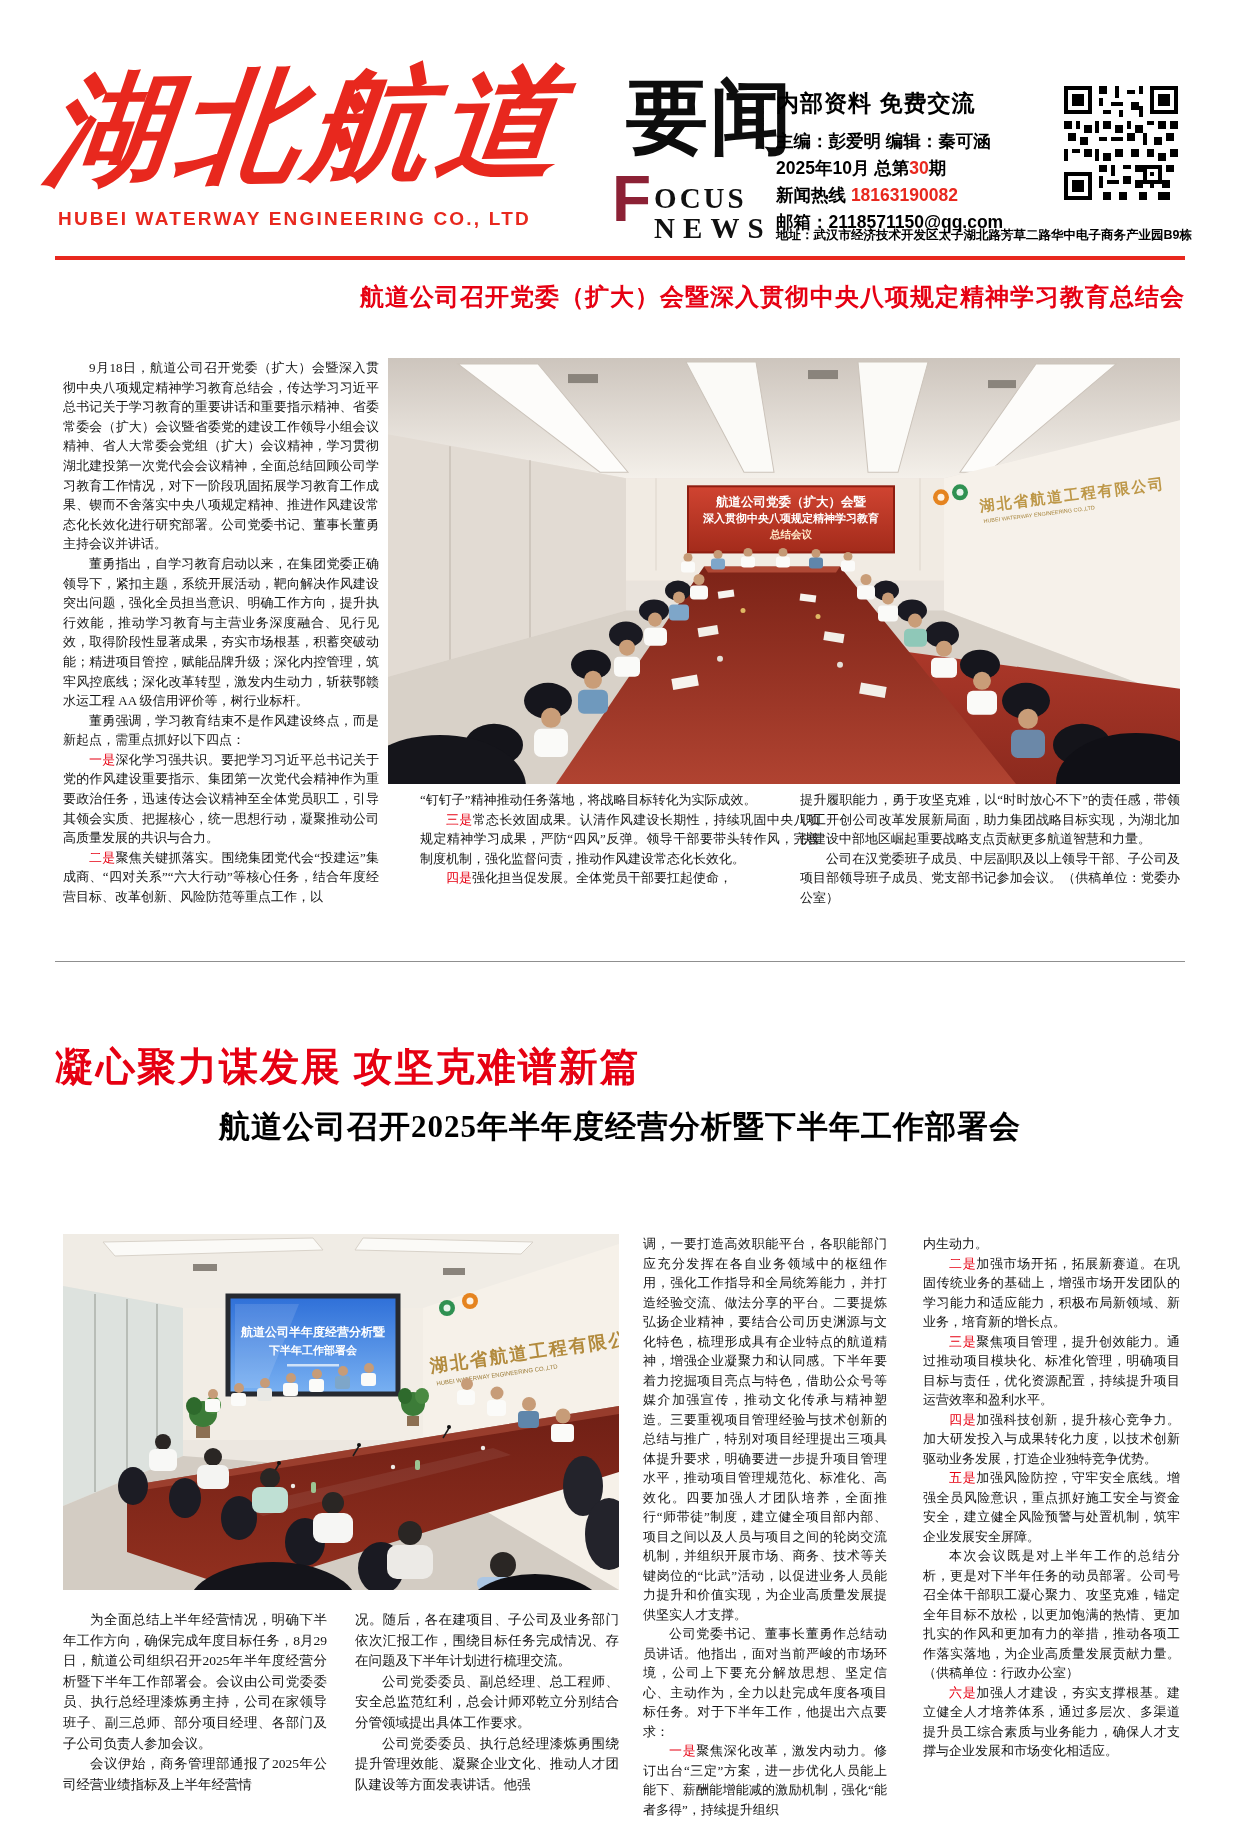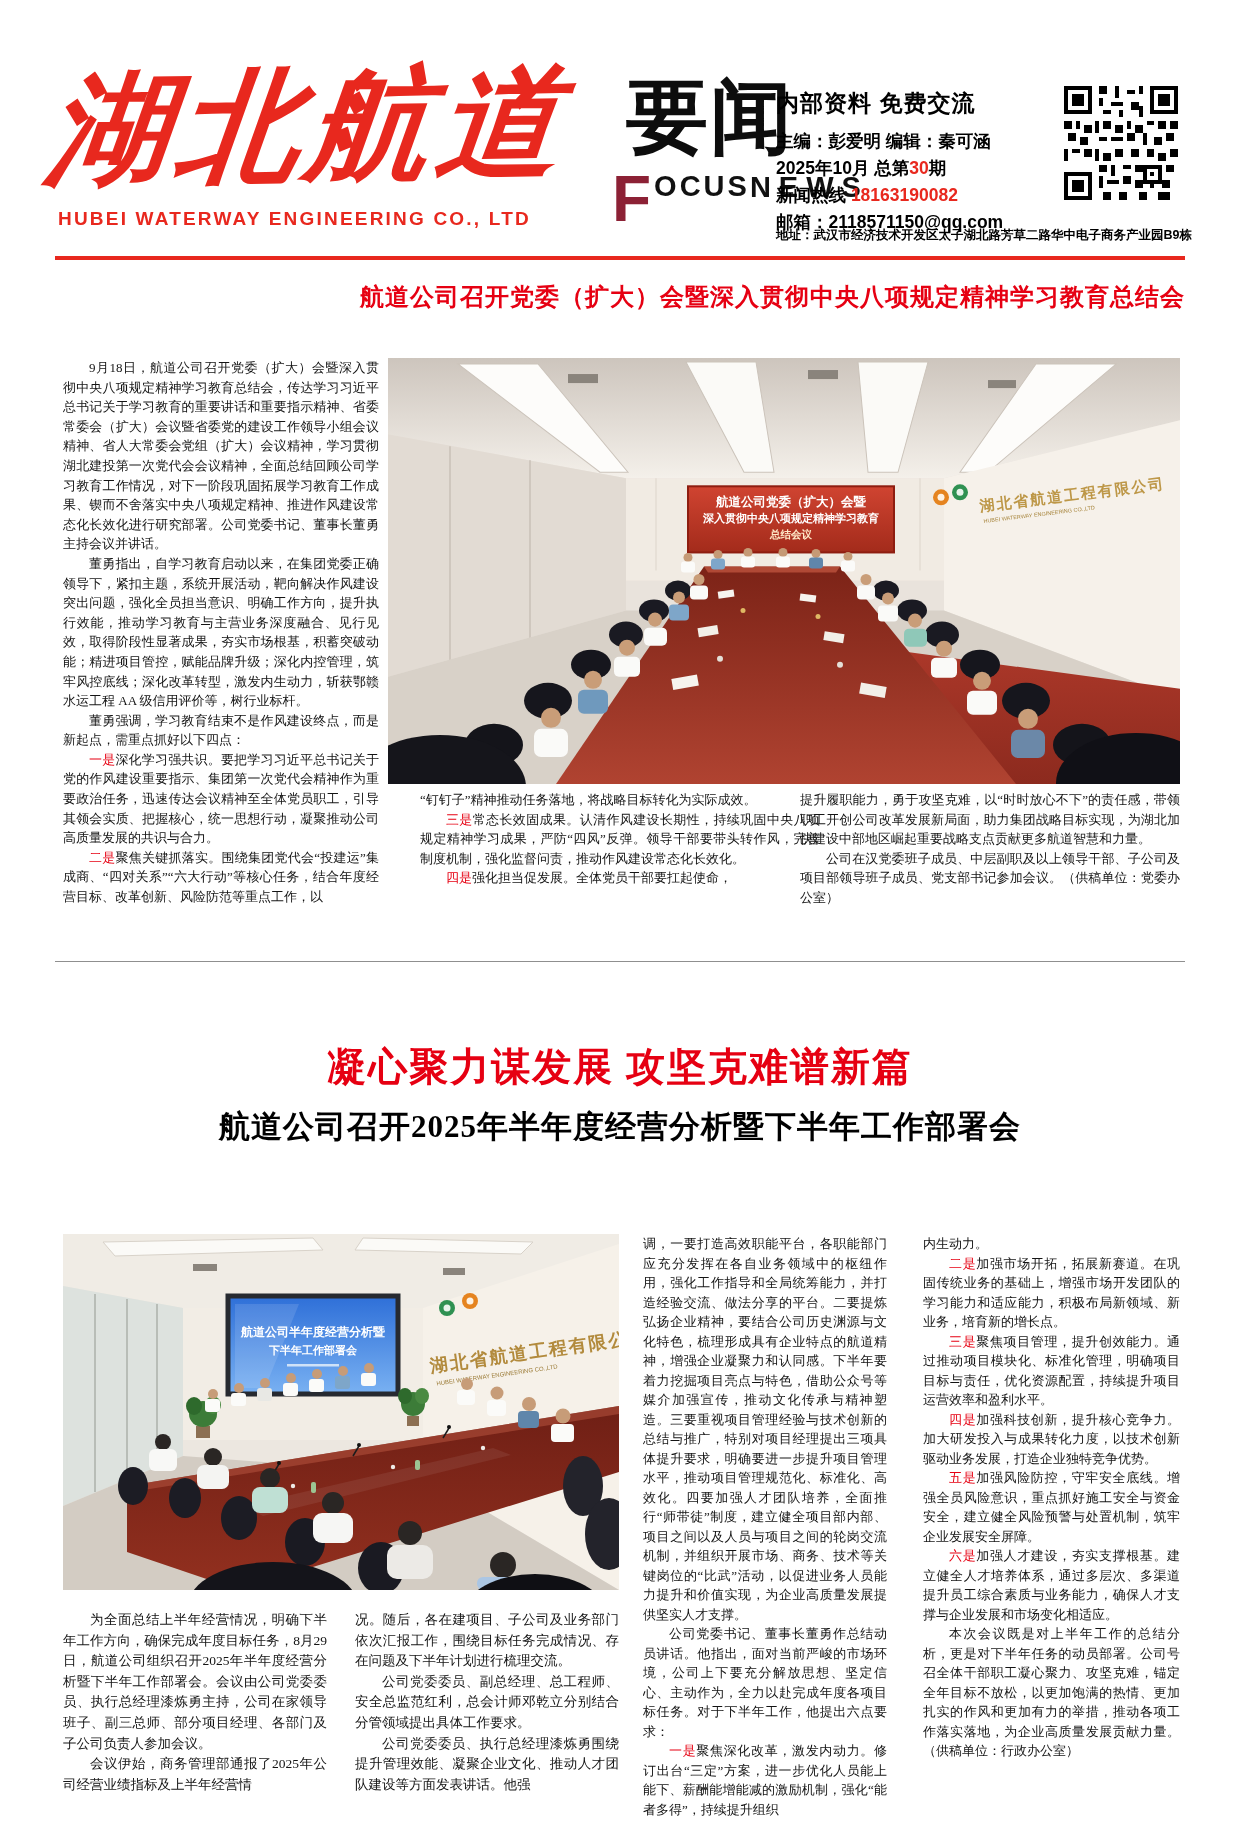--- a/index.html
+++ b/index.html
@@ -8,37 +8,37 @@
 
   
   .logo-cn{position:absolute;left:48px;top:52px;font-size:122px;line-height:150px;font-weight:bold;
            color:#e8281e;letter-spacing:8px;transform:skewX(-7deg) rotate(-1deg);font-style:italic;white-space:nowrap;}
   .logo-en{position:absolute;left:58px;top:208px;font-family:"Liberation Sans","DejaVu Sans",sans-serif;
            font-weight:bold;font-size:19px;letter-spacing:2.2px;color:#e8281e;white-space:nowrap;}
   .yaowen{position:absolute;left:626px;top:72px;font-size:82px;line-height:92px;font-weight:900;color:#0d0d0d;letter-spacing:2px;}
   .focus-block{position:absolute;left:612px;top:170px;display:flex;align-items:flex-start;
                font-family:"Liberation Sans","DejaVu Sans",sans-serif;}
   .f-big{font-size:64px;line-height:58px;font-weight:900;color:#8c2135;}
-  .f-col{display:flex;flex-direction:row;margin-left:3px;margin-top:2px;}
+  .f-col{display:flex;flex-direction:column;margin-left:3px;margin-top:14px;font-family:Liberation Serif, serif;}
   .focus-rest{font-size:29px;line-height:29px;font-weight:900;letter-spacing:3px;color:#111;}
   .news-txt{font-size:29px;line-height:31px;font-weight:900;letter-spacing:8px;color:#111;}
   .mh-info{position:absolute;left:776px;top:88px;font-family:"Liberation Sans","DejaVu Sans",sans-serif;}
   .mh-tagline{font-size:23px;font-weight:bold;letter-spacing:1px;margin-bottom:9px;color:#000;}
   .mh-line{font-size:17.5px;line-height:27px;font-weight:bold;color:#000;white-space:nowrap;}
   .red{color:#e8281e;}
   .mh-address{position:absolute;left:776px;top:227px;width:412px;font-family:"Liberation Sans","DejaVu Sans",sans-serif;
               font-size:12.5px;font-weight:bold;white-space:nowrap;color:#000;}
   .qr{position:absolute;left:1064px;top:86px;width:114px;height:114px;}
   .red-rule{position:absolute;left:55px;top:256px;width:1130px;height:4px;background:#e8281e;}
 
   
   .a1-title{position:absolute;left:55px;top:281px;width:1130px;margin:0;text-align:right;
             font-size:24px;font-weight:900;color:#e60012;letter-spacing:1px;}
   .divider{position:absolute;left:55px;top:961px;width:1130px;height:1px;background:#8f8f8f;}
-  .a2-title{position:absolute;left:55px;top:1040px;width:1130px;margin:0;text-align:center;
+  .a2-title{position:absolute;left:55px;top:1040px;width:1130px;margin:0;text-align:left;
             font-size:39px;font-weight:900;color:#e60012;letter-spacing:2px;}
   .a2-sub{position:absolute;left:55px;top:1106px;width:1130px;margin:0;text-align:center;
           font-size:31px;font-weight:900;color:#000;letter-spacing:1px;}
 
   
   .body1{position:absolute;left:55px;top:352px;width:1130px;height:590px;}
   .body2{position:absolute;left:55px;top:1228px;width:1130px;height:599px;}
   .col{position:absolute;overflow:hidden;font-size:13px;line-height:19.6px;text-align:justify;color:#141414;}
   #a1-left{left:8px;top:6px;width:316px;height:580px;}
   #a1-mid{left:333px;top:438px;width:400px;height:146px;margin-left:32px;}
@@ -396,19 +396,19 @@
           <p class="para cont">调，一要打造高效职能平台，各职能部门应充分发挥在各自业务领域中的枢纽作用，强化工作指导和全局统筹能力，并打造经验交流、做法分享的平台。二要提炼弘扬企业精神，要结合公司历史渊源与文化特色，梳理形成具有企业特点的航道精神，增强企业凝聚力和认同感。下半年要着力挖掘项目亮点与特色，借助公众号等媒介加强宣传，推动文化传承与精神塑造。三要重视项目管理经验与技术创新的总结与推广，特别对项目经理提出三项具体提升要求，明确要进一步提升项目管理水平，推动项目管理规范化、标准化、高效化。四要加强人才团队培养，全面推行“师带徒”制度，建立健全项目部内部、项目之间以及人员与项目之间的轮岗交流机制，并组织开展市场、商务、技术等关键岗位的“比武”活动，以促进业务人员能力提升和价值实现，为企业高质量发展提供坚实人才支撑。</p>
           <p class="para">公司党委书记、董事长董勇作总结动员讲话。他指出，面对当前严峻的市场环境，公司上下要充分解放思想、坚定信心、主动作为，全力以赴完成年度各项目标任务。对于下半年工作，他提出六点要求：</p>
           <p class="para"><span class="lead">一是</span>聚焦深化改革，激发内动力。修订出台“三定”方案，进一步优化人员能上能下、薪酬能增能减的激励机制，强化“能者多得”，持续提升组织</p>
         </div>
       <div class="col" id="a2-d">
           <p class="para cont">内生动力。</p>
           <p class="para"><span class="lead">二是</span>加强市场开拓，拓展新赛道。在巩固传统业务的基础上，增强市场开发团队的学习能力和适应能力，积极布局新领域、新业务，培育新的增长点。</p>
           <p class="para"><span class="lead">三是</span>聚焦项目管理，提升创效能力。通过推动项目模块化、标准化管理，明确项目目标与责任，优化资源配置，持续提升项目运营效率和盈利水平。</p>
           <p class="para"><span class="lead">四是</span>加强科技创新，提升核心竞争力。加大研发投入与成果转化力度，以技术创新驱动业务发展，打造企业独特竞争优势。</p>
           <p class="para"><span class="lead">五是</span>加强风险防控，守牢安全底线。增强全员风险意识，重点抓好施工安全与资金安全，建立健全风险预警与处置机制，筑牢企业发展安全屏障。</p>
+          <p class="para">本次会议既是对上半年工作的总结分析，更是对下半年任务的动员部署。公司号召全体干部职工凝心聚力、攻坚克难，锚定全年目标不放松，以更加饱满的热情、更加扎实的作风和更加有力的举措，推动各项工作落实落地，为企业高质量发展贡献力量。（供稿单位：行政办公室）</p>
           <p class="para"><span class="lead">六是</span>加强人才建设，夯实支撑根基。建立健全人才培养体系，通过多层次、多渠道提升员工综合素质与业务能力，确保人才支撑与企业发展和市场变化相适应。</p>
-          <p class="para">本次会议既是对上半年工作的总结分析，更是对下半年任务的动员部署。公司号召全体干部职工凝心聚力、攻坚克难，锚定全年目标不放松，以更加饱满的热情、更加扎实的作风和更加有力的举措，推动各项工作落实落地，为企业高质量发展贡献力量。（供稿单位：行政办公室）</p>
         </div>
     </div>
   </section>
 
 </div>
 
 </body></html>

